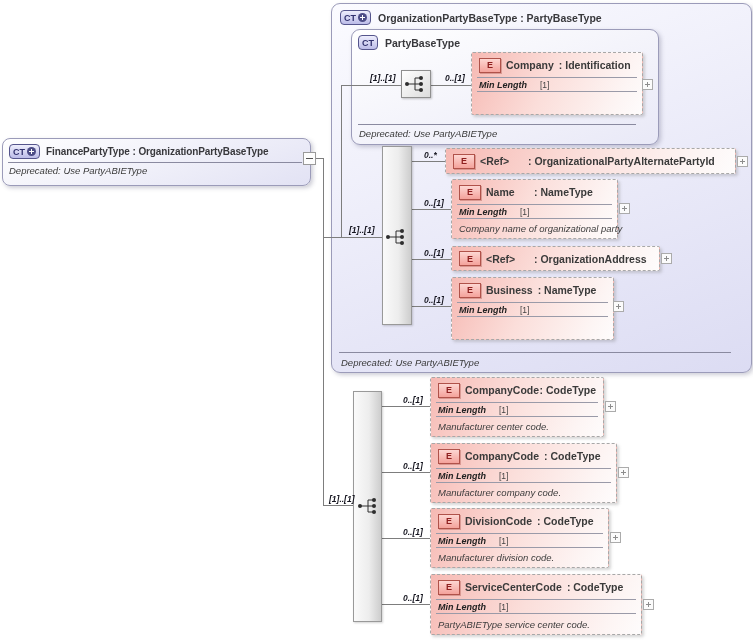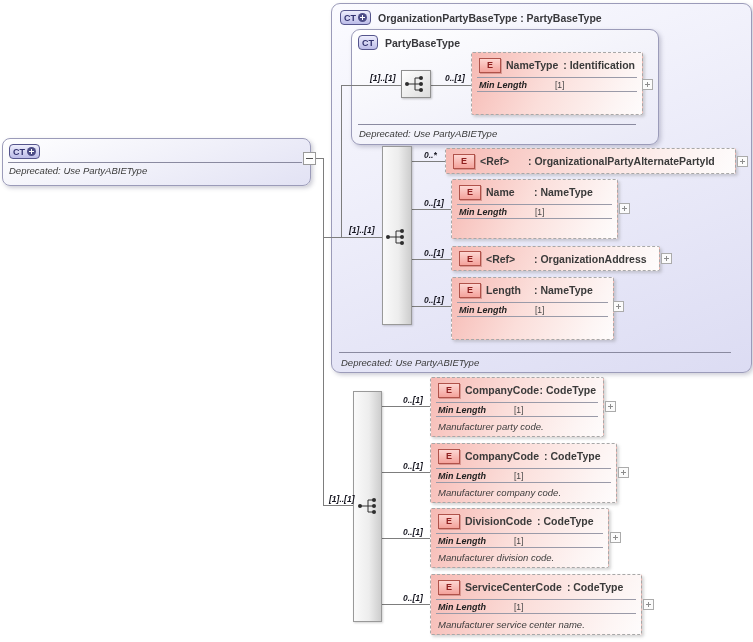--- a/index.html
+++ b/index.html
@@ -34,21 +34,21 @@
   
   .el{position:absolute;border:1px dashed #a8a8a8;border-radius:2px;
       background:linear-gradient(115deg,#f6b9b3 0%,#fbdeda 45%,#fdf5f4 85%,#fefcfc 100%);
       box-shadow:2px 2px 3px rgba(120,120,120,.3);
       display:flex;flex-direction:column;box-sizing:border-box;}
   .el.single{justify-content:center;}
   .el-head{display:flex;align-items:center;gap:5px;padding:0 7px;height:24px;}
   .el-name{font-weight:bold;font-size:10.5px;color:#3a3a3a;min-width:43px;white-space:nowrap;}
   .el-type{font-weight:bold;font-size:10.5px;color:#3a3a3a;white-space:nowrap;}
   .el-sep{height:1px;background:#9a9aa8;margin:0 5px;}
-  .el-min{display:flex;align-items:center;gap:28px;padding:0 7px;height:13px;}
+  .el-min{display:flex;align-items:center;gap:13px;padding:0 7px;height:13px;}
   .min-label{font-style:italic;font-weight:bold;font-size:9px;color:#222;}
   .min-val{font-size:8.5px;color:#444;}
   .el-desc{flex:1;display:flex;align-items:center;padding:0 7px;
            font-style:italic;font-size:9.5px;color:#3d3d3d;white-space:nowrap;}
 
   
   .hl,.vl{position:absolute;background:#7d7d7d;}
   .hl{height:1px;} .vl{width:1px;}
   .card{position:absolute;font-style:italic;font-weight:bold;font-size:8.5px;color:#15151f;white-space:nowrap;}
   .bar{position:absolute;background:linear-gradient(90deg,#fafafa,#ededed 55%,#cdcdcd);
@@ -91,20 +91,21 @@
     <div class="sep" style="left:6px;top:94px;width:278px;"></div>
     <div class="dep" style="left:7px;top:98px;">Deprecated: Use PartyABIEType</div>
   </div>
 
   <div class="ctbox box-left" style="left:2px;top:138px;width:307px;height:46px;border-radius:8px;">
     <div class="box-head" style="left:6px;top:5px;gap:6px;">
       <span class="badge-ct">
           <span>CT</span>
           <span class="plus-circle"></span>
         </span>
+      <span class="box-title tight">FinancePartyType : OrganizationPartyBaseType</span>
     </div>
     <div class="sep" style="left:5px;top:23px;width:294px;"></div>
     <div class="dep" style="left:6px;top:26px;">Deprecated: Use PartyABIEType</div>
   </div>
 
   <div class="hl" style="left:316px;top:158px;width:7px;"></div>
   <div class="vl" style="left:323px;top:158px;height:347px;"></div>
   <div class="hl" style="left:323px;top:237px;width:61px;"></div>
   <div class="hl" style="left:323px;top:505px;width:40px;"></div>
   <div class="vl" style="left:341px;top:85px;height:152px;"></div>
@@ -159,21 +160,21 @@
   <div class="card" style="left:424px;top:295px;">0..[1]</div>
   <div class="card" style="left:329px;top:494px;">[1]..[1]</div>
   <div class="card" style="left:403px;top:395px;">0..[1]</div>
   <div class="card" style="left:403px;top:461px;">0..[1]</div>
   <div class="card" style="left:403px;top:527px;">0..[1]</div>
   <div class="card" style="left:403px;top:593px;">0..[1]</div>
 
   <div class="el" style="left:471px;top:52px;width:172px;height:63px;">
     <div class="el-head">
       <span class="badge-e">E</span>
-      <span class="el-name">NameType</span>
+      <span class="el-name">Company</span>
       <span class="el-type">: Identification</span>
     </div>
     <div class="el-sep"></div>
     <div class="el-min">
       <span class="min-label">Min Length</span>
       <span class="min-val">[1]</span>
     </div>
     <div class="el-sep"></div>
   </div>
 
@@ -190,34 +191,35 @@
       <span class="badge-e">E</span>
       <span class="el-name">Name</span>
       <span class="el-type">: NameType</span>
     </div>
     <div class="el-sep"></div>
     <div class="el-min">
       <span class="min-label">Min Length</span>
       <span class="min-val">[1]</span>
     </div>
     <div class="el-sep"></div>
+    <div class="el-desc">Company name of organizational party</div>
   </div>
 
   <div class="el single" style="left:451px;top:246px;width:209px;height:25px;">
     <div class="el-head">
       <span class="badge-e">E</span>
       <span class="el-name">&lt;Ref&gt;</span>
       <span class="el-type">: OrganizationAddress</span>
     </div>
   </div>
 
   <div class="el" style="left:451px;top:277px;width:163px;height:63px;">
     <div class="el-head">
       <span class="badge-e">E</span>
-      <span class="el-name">Length</span>
+      <span class="el-name">Business</span>
       <span class="el-type">: NameType</span>
     </div>
     <div class="el-sep"></div>
     <div class="el-min">
       <span class="min-label">Min Length</span>
       <span class="min-val">[1]</span>
     </div>
     <div class="el-sep"></div>
   </div>
 
@@ -226,21 +228,21 @@
       <span class="badge-e">E</span>
       <span class="el-name">CompanyCode</span>
       <span class="el-type">: CodeType</span>
     </div>
     <div class="el-sep"></div>
     <div class="el-min">
       <span class="min-label">Min Length</span>
       <span class="min-val">[1]</span>
     </div>
     <div class="el-sep"></div>
-    <div class="el-desc">Manufacturer party code.</div>
+    <div class="el-desc">Manufacturer center code.</div>
   </div>
 
   <div class="el" style="left:430px;top:443px;width:187px;height:60px;">
     <div class="el-head">
       <span class="badge-e">E</span>
       <span class="el-name">CompanyCode</span>
       <span class="el-type">: CodeType</span>
     </div>
     <div class="el-sep"></div>
     <div class="el-min">
@@ -271,21 +273,21 @@
       <span class="badge-e">E</span>
       <span class="el-name">ServiceCenterCode</span>
       <span class="el-type">: CodeType</span>
     </div>
     <div class="el-sep"></div>
     <div class="el-min">
       <span class="min-label">Min Length</span>
       <span class="min-val">[1]</span>
     </div>
     <div class="el-sep"></div>
-    <div class="el-desc">Manufacturer service center name.</div>
+    <div class="el-desc">PartyABIEType service center code.</div>
   </div>
 
   <div class="minusbox" style="left:303px;top:152px;"></div>
   <div class="plusbox" style="left:642px;top:79px;"></div>
   <div class="plusbox" style="left:737px;top:156px;"></div>
   <div class="plusbox" style="left:619px;top:203px;"></div>
   <div class="plusbox" style="left:661px;top:253px;"></div>
   <div class="plusbox" style="left:613px;top:301px;"></div>
   <div class="plusbox" style="left:605px;top:401px;"></div>
   <div class="plusbox" style="left:618px;top:467px;"></div>

